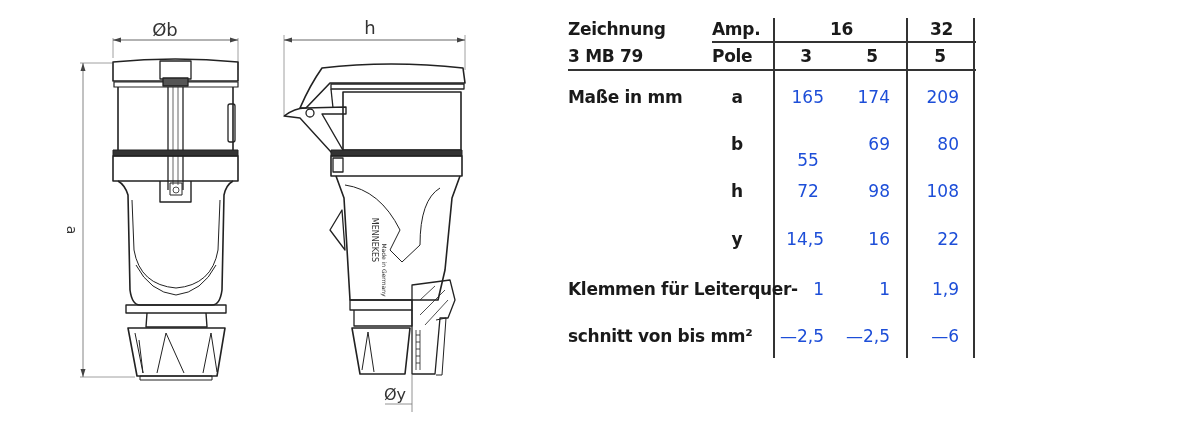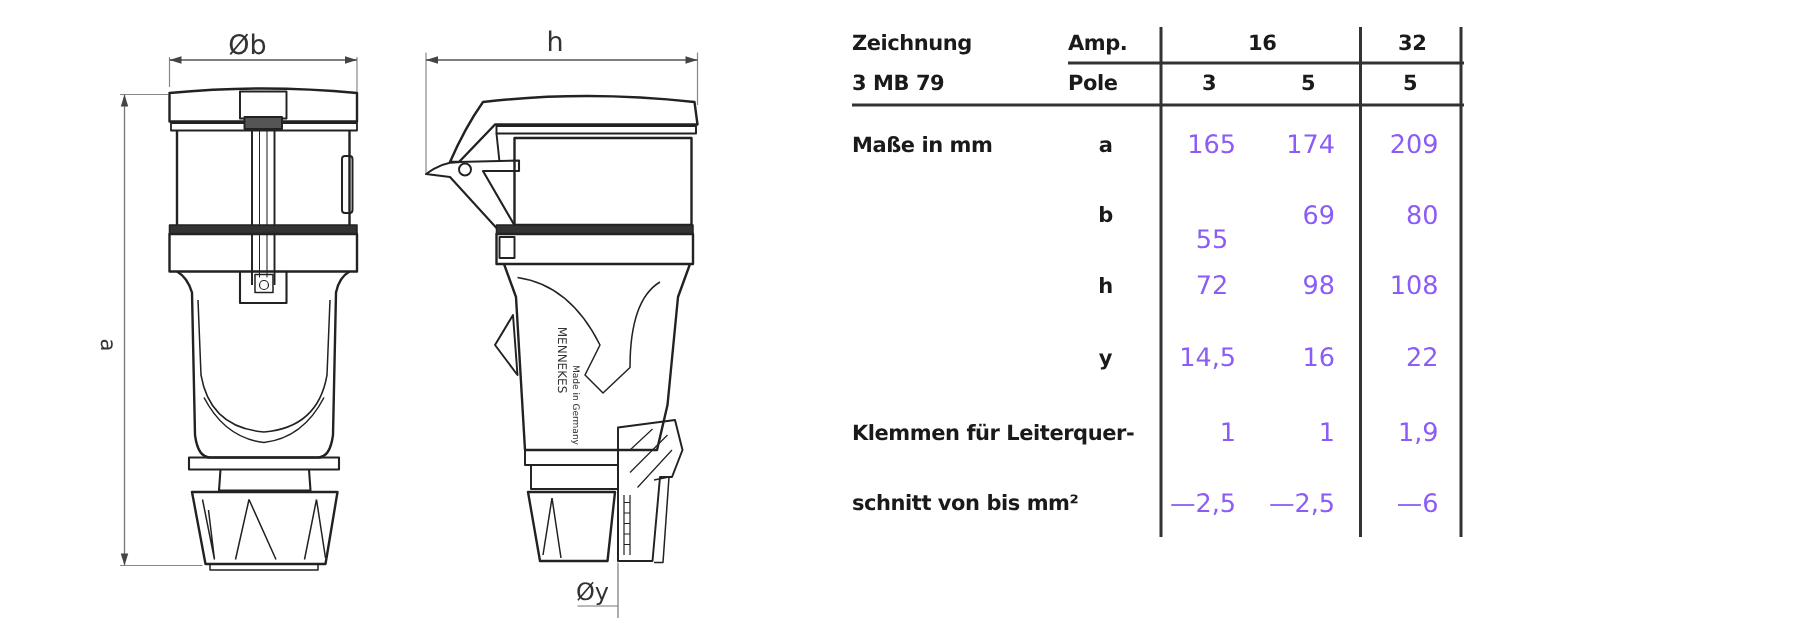--- a/index.html
+++ b/index.html
@@ -1,23 +1,23 @@
 <!DOCTYPE html>
 <html><head>
 <meta charset="utf-8">
 <style>
   html, body { margin:0; padding:0; background:#ffffff; }
   body { width:1200px; height:427px; position:relative; overflow:hidden;
          font-family:"DejaVu Sans", "Liberation Sans", sans-serif; color:#1a1a1a; }
   .drawing { position:absolute; left:0; top:0; width:560px; height:427px; }
   .drawing svg { width:560px; height:427px; display:block; }
   .tbl { position:absolute; left:0; top:0; width:1200px; height:427px; }
-  .t { position:absolute; font-size:14px; line-height:20px; white-space:nowrap; }
+  .t { position:absolute; font-size:17px; line-height:20px; white-space:nowrap; }
   .b { font-weight:bold; letter-spacing:-0.3px; }
-  .n { font-weight:normal; color:#8b5cf6; font-size:17px; }
+  .n { font-weight:normal; color:#1d4ed8; font-size:17px; }
   .r { text-align:right; }
   .c { text-align:center; }
   .hl { position:absolute; height:2px; background:#333; }
   .vl { position:absolute; width:2px; background:#333; }
   .dimlabel { font-family:"DejaVu Sans", sans-serif; }
 </style>
 </head>
 <body>
 
 <div class="drawing">

